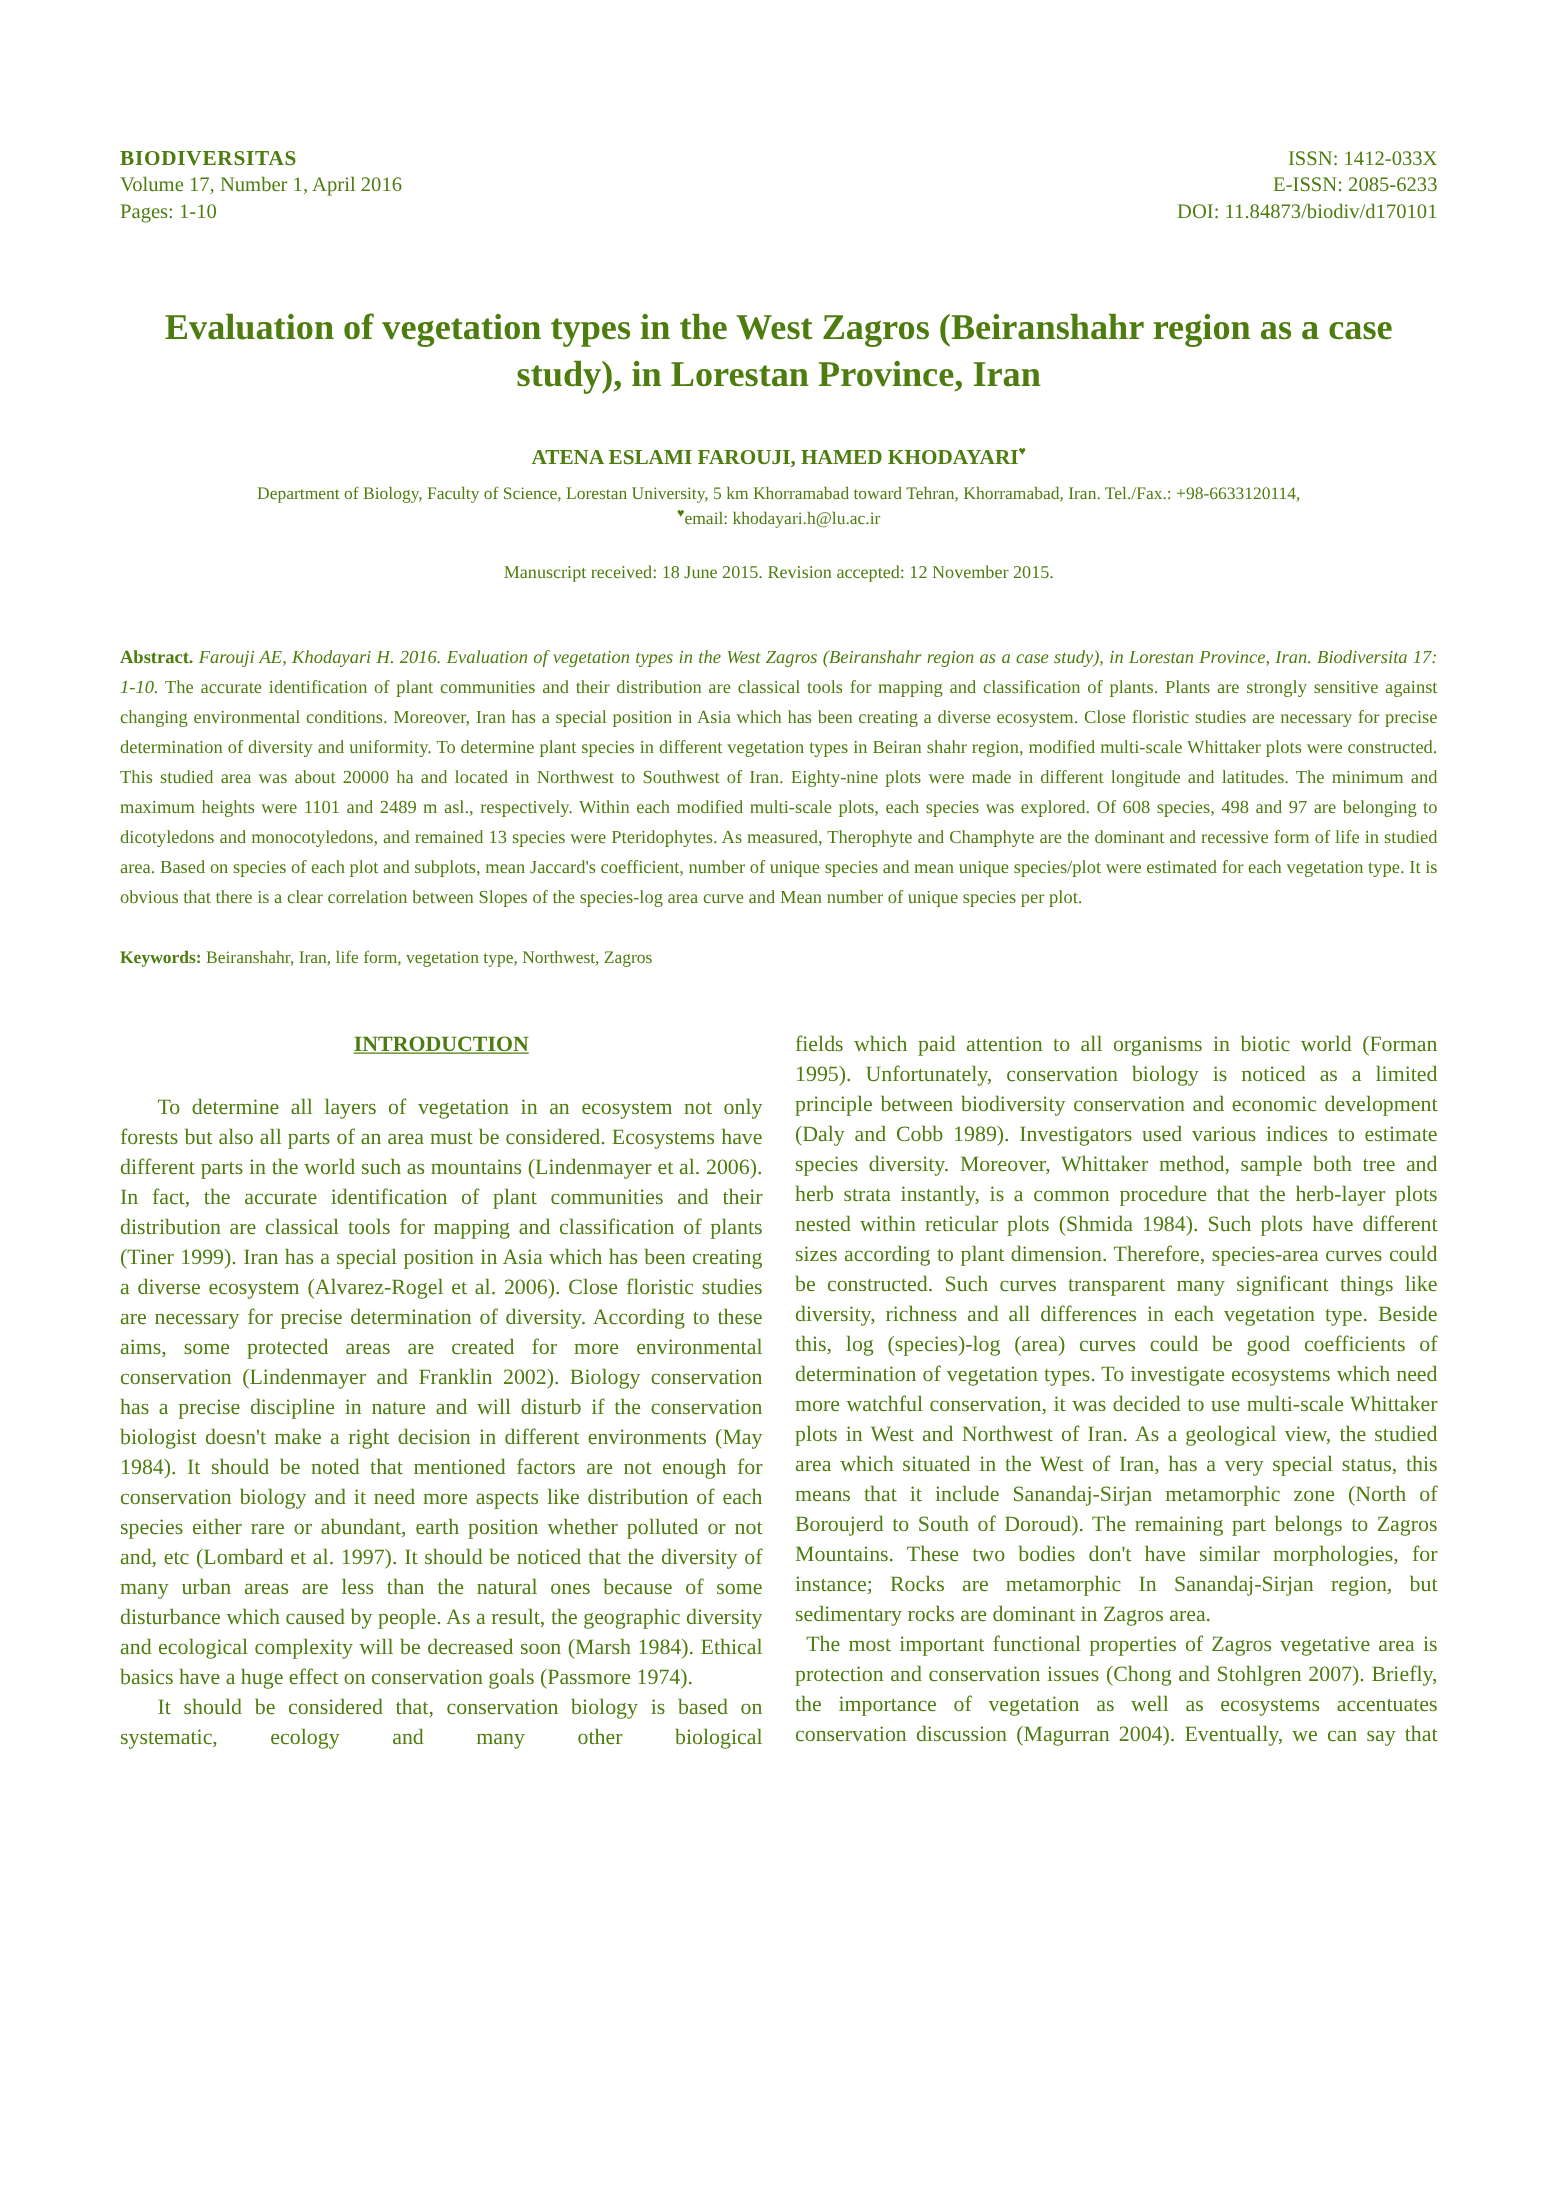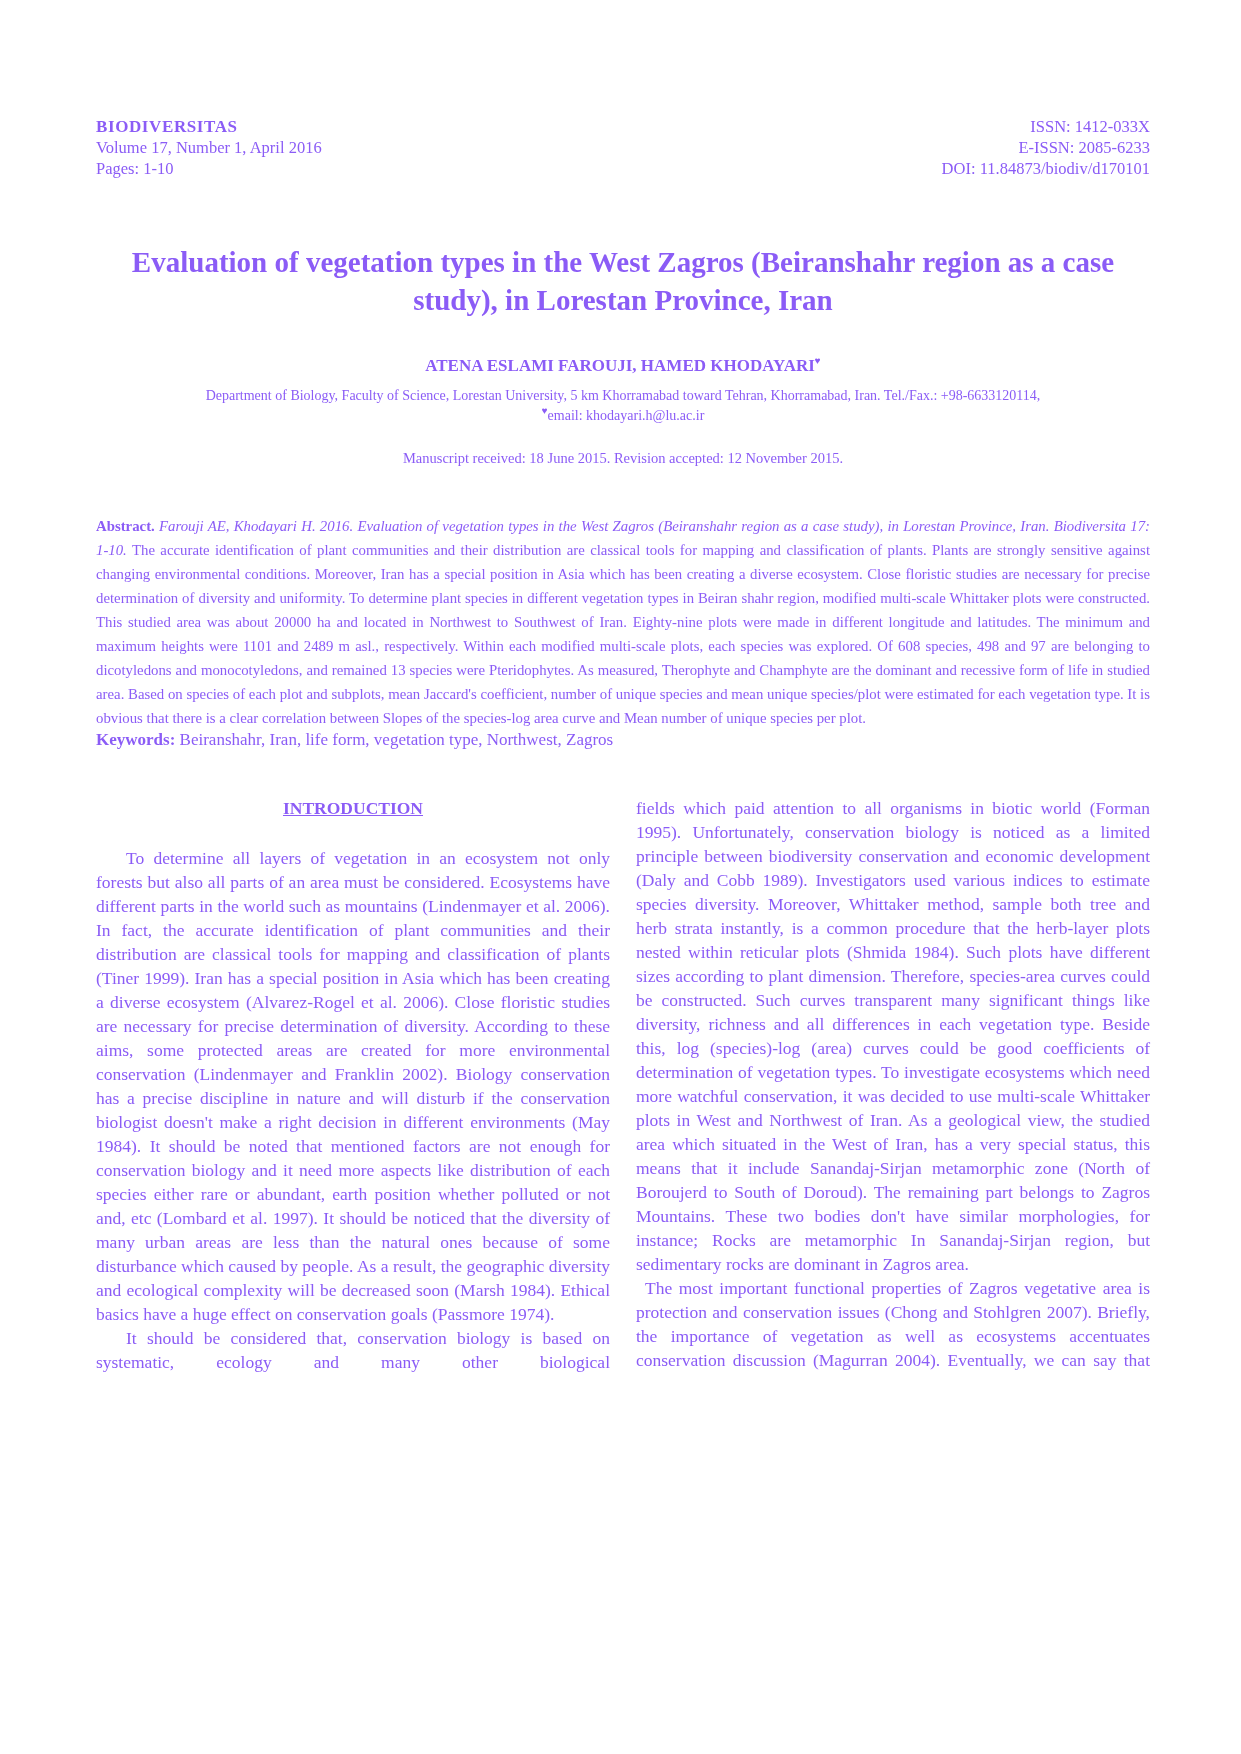--- a/index.html
+++ b/index.html
@@ -6,21 +6,21 @@
     margin: 0;
     padding: 0;
     background: #ffffff;
   }
   .page {
     position: relative;
     width: 1241px;
     height: 1676px;
     background: #ffffff;
     font-family: "Liberation Serif", serif;
-    color: #8b5cf6;
+    color: #4d7c0f;
     box-sizing: border-box;
     overflow: hidden;
   }
   .content {
     padding: 116px 91px 0 96px;
   }
   
   .jheader {
     display: flex;
     justify-content: space-between;
@@ -70,21 +70,22 @@
   
   .abstract {
     margin-top: 46px;
     text-align: justify;
     font-size: 14.8px;
     line-height: 24px;
   }
   .abstract .lbl { font-weight: bold; }
   .abstract .cite { font-style: italic; }
   .keywords {
-    font-size: 17px;
+    margin-top: 27px;
+    font-size: 14px;
     line-height: 20px;
   }
   .keywords .lbl { font-weight: bold; }
   
   .columns {
     margin-top: 46px;
     display: flex;
     gap: 26px;
   }
   .col {

